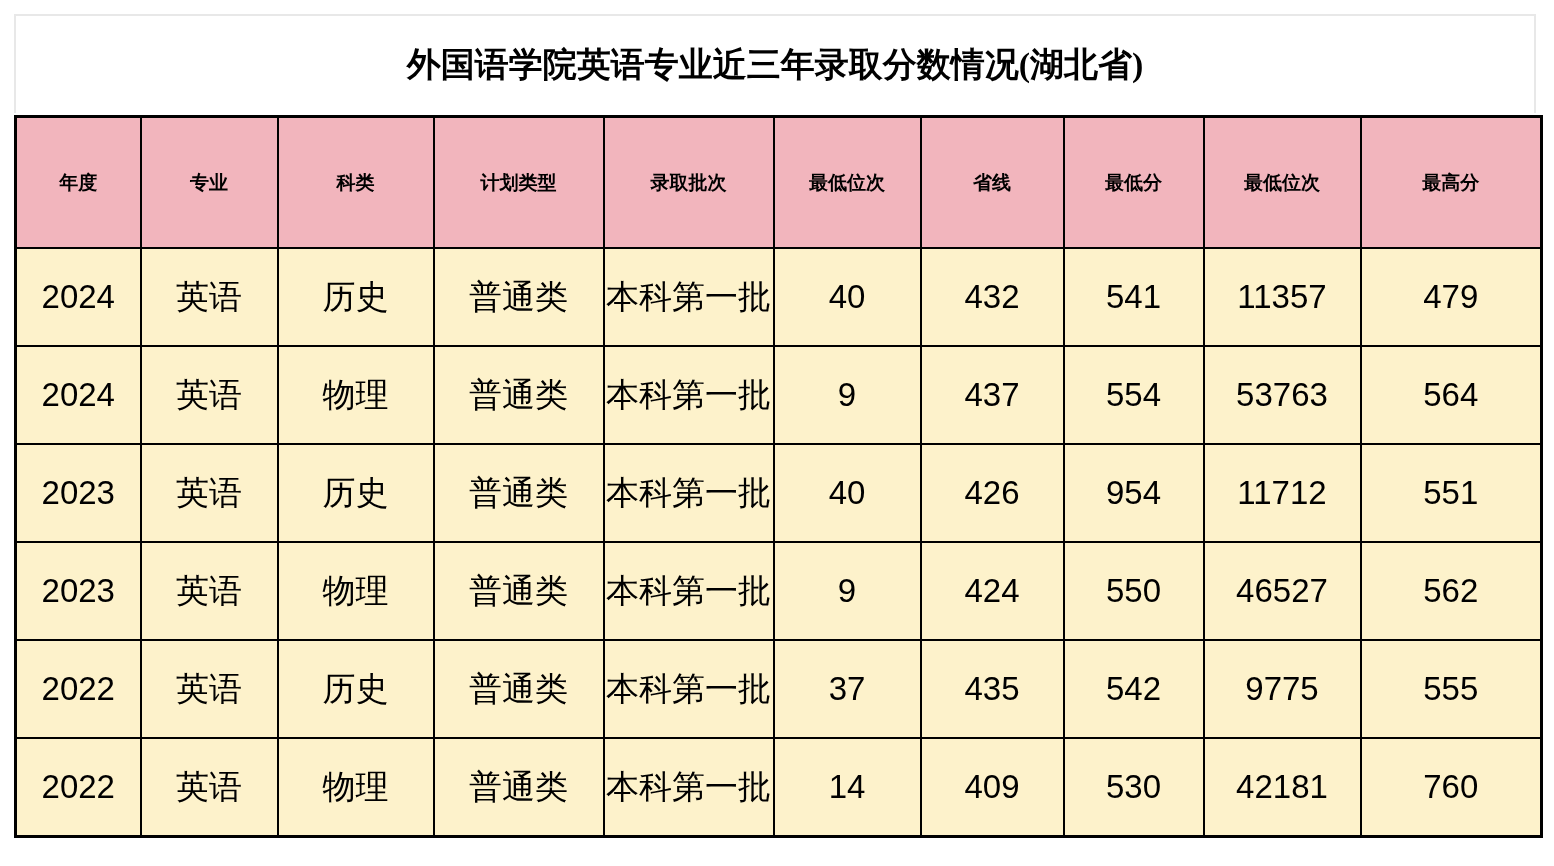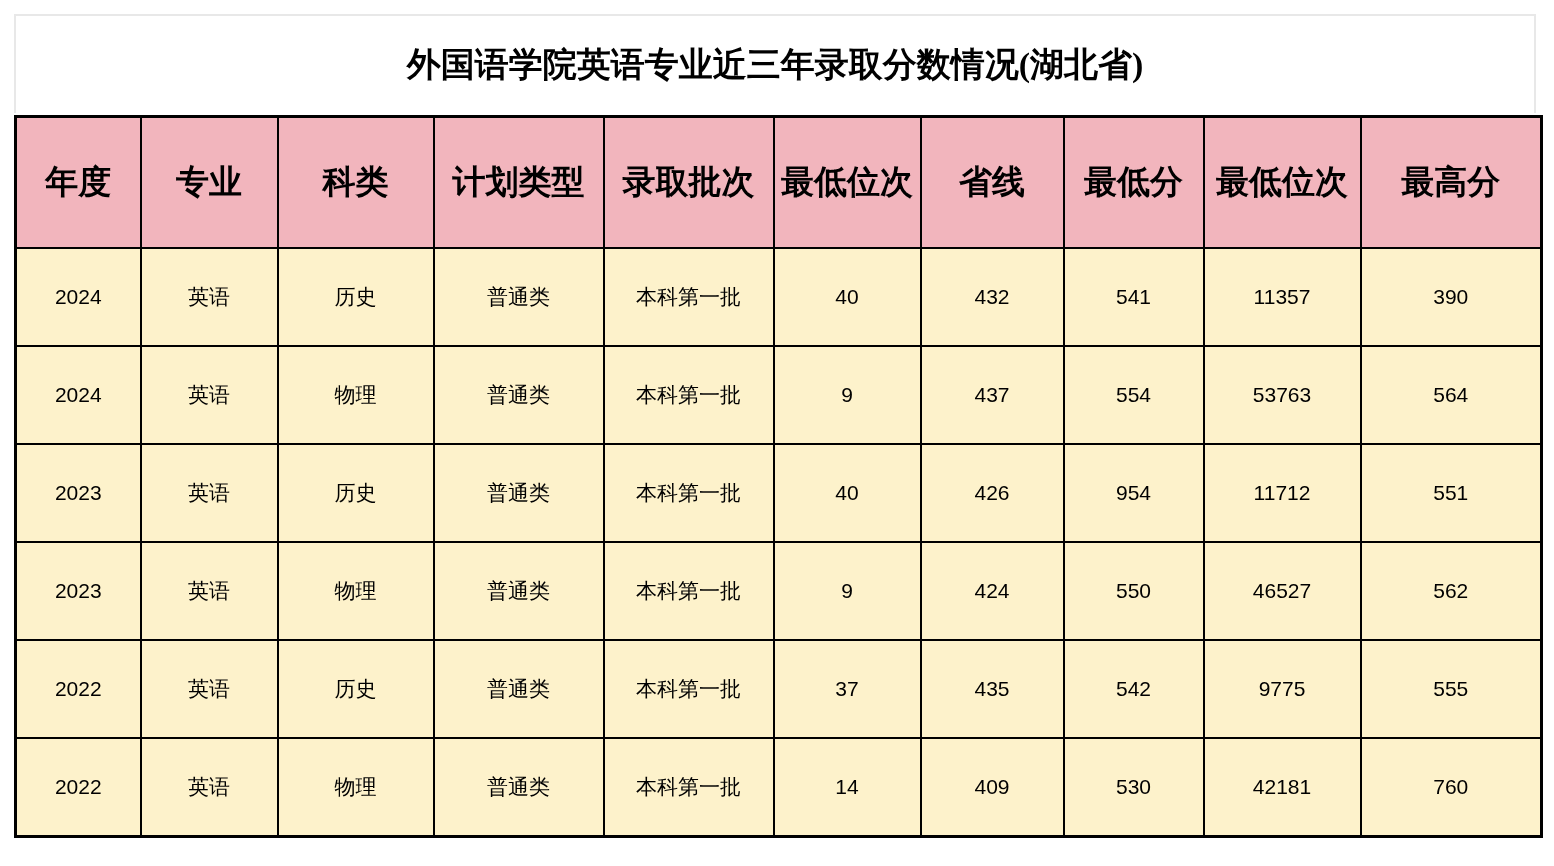--- a/index.html
+++ b/index.html
@@ -52,27 +52,27 @@
     border: 2px solid var(--border, #000000);
     text-align: center;
     vertical-align: middle;
     color: #000000;
     padding: 0;
     overflow: hidden;
   }
   table.score-table th {
     background: var(--header-bg, #f2b5bd);
     height: 129px;
-    font-size: 33px;
+    font-size: 19px;
     font-weight: bold;
   }
   table.score-table td {
     background: var(--row-bg, #fdf2cb);
     height: 96px;
-    font-size: 21px;
+    font-size: 33px;
     font-weight: normal;
   }
 </style>
 </head>
 <body>
 
 <div class="page">
   <div class="title-box">
     <h1>外国语学院英语专业近三年录取分数情况(湖北省)</h1>
   </div>
@@ -107,21 +107,21 @@
         <tr>
           <td>2024</td>
           <td>英语</td>
           <td>历史</td>
           <td>普通类</td>
           <td>本科第一批</td>
           <td>40</td>
           <td>432</td>
           <td>541</td>
           <td>11357</td>
-          <td>390</td>
+          <td>479</td>
         </tr>
         <tr>
           <td>2024</td>
           <td>英语</td>
           <td>物理</td>
           <td>普通类</td>
           <td>本科第一批</td>
           <td>9</td>
           <td>437</td>
           <td>554</td>

